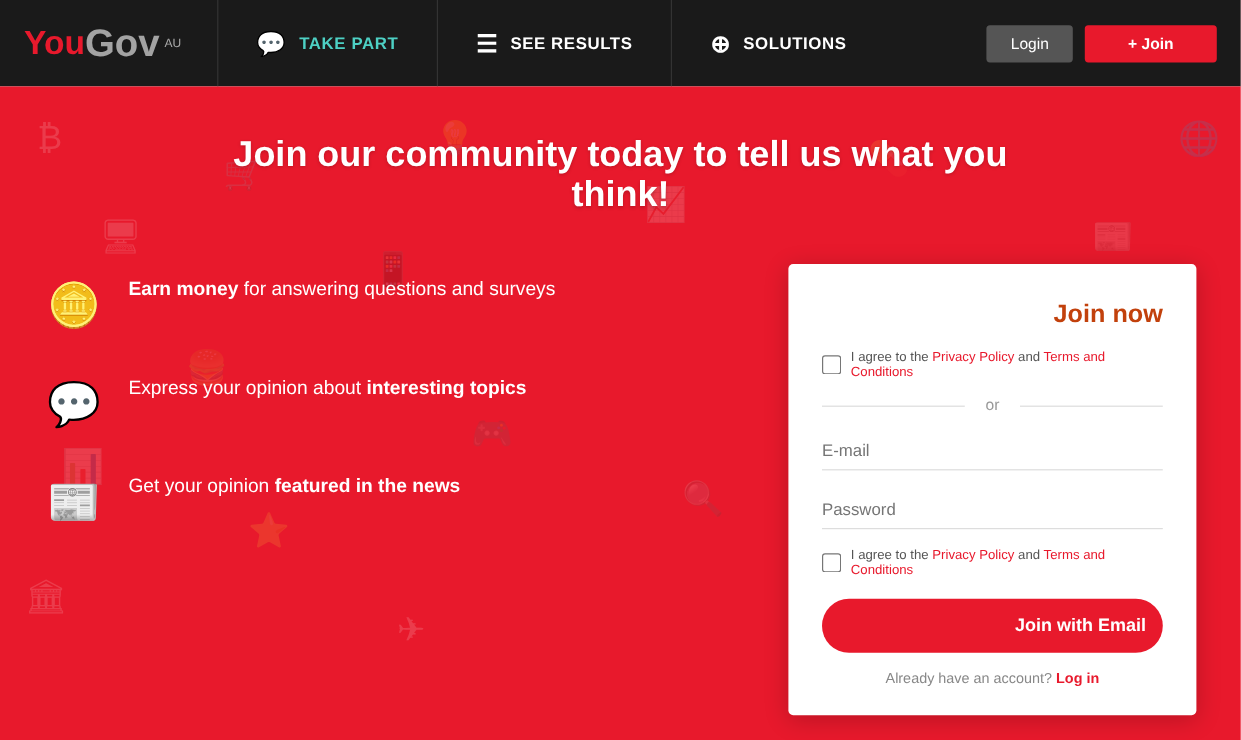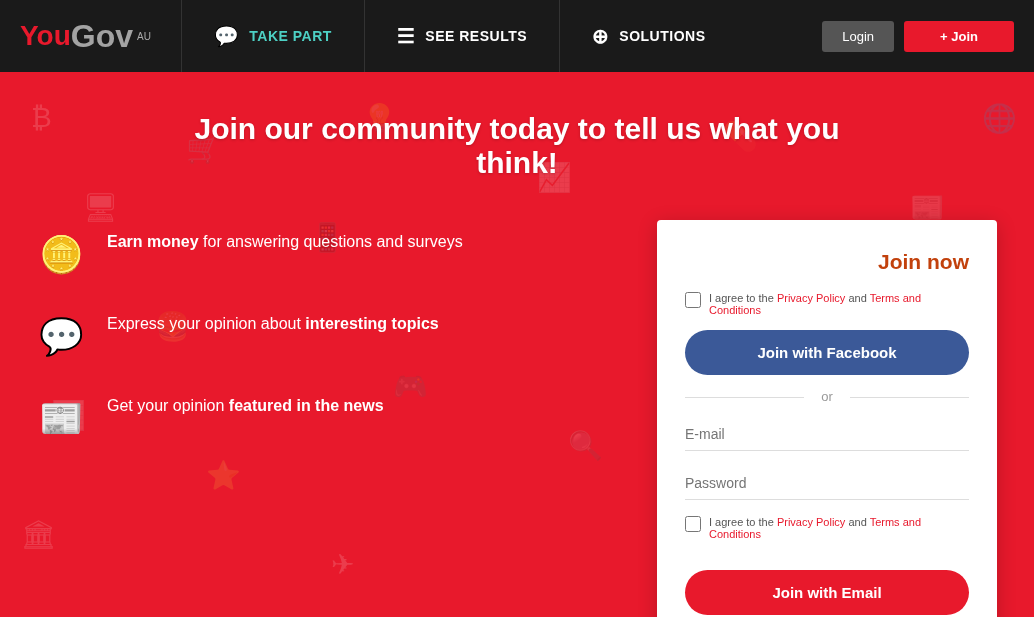--- a/index.html
+++ b/index.html
@@ -150,20 +150,21 @@
     }
     .join-card-title {
       text-align: right;
       font-size: 21px;
       font-weight: 700;
       color: #c2410c;
       margin-bottom: 18px;
     }
     .agree-row {
       display: flex;
+      align-items: center;
       gap: 8px;
       margin-bottom: 14px;
     }
     .agree-checkbox {
       width: 16px;
       height: 16px;
       border: 1px solid #bbb;
       flex-shrink: 0;
       cursor: pointer;
     }
@@ -217,22 +218,23 @@
     .btn-email {
       width: 100%;
       background: #e8192c;
       color: #fff;
       border: none;
       padding: 14px;
       border-radius: 30px;
       font-size: 15px;
       font-weight: 600;
       cursor: pointer;
-      margin-top: 16px;
+      margin-top: 4px;
       margin-bottom: 14px;
+      text-align: right;
     }
     .already-account {
       text-align: center;
       font-size: 12px;
       color: #888;
     }
     .already-account a { color: #e8192c; text-decoration: none; font-weight: 600; }
   </style>
 </head>
 <body>
@@ -319,21 +321,20 @@
     <div class="join-card">
       <div class="join-card-title">Join now</div>
 
       <div class="agree-row">
         <input type="checkbox" class="agree-checkbox" style="">
         <span class="agree-text">
           I agree to the <a href="#">Privacy Policy</a> and <a href="#">Terms and Conditions</a>
         </span>
       </div>
 
-      <button class="btn-facebook">Join with Facebook</button>
 
       <div class="or-divider">or</div>
 
       <input type="text" class="email-input" placeholder="E-mail" style="">
       <input type="password" class="password-input" placeholder="Password" style="">
 
       <div class="agree-row">
         <input type="checkbox" class="agree-checkbox" style="">
         <span class="agree-text">
           I agree to the <a href="#">Privacy Policy</a> and <a href="#">Terms and Conditions</a>

